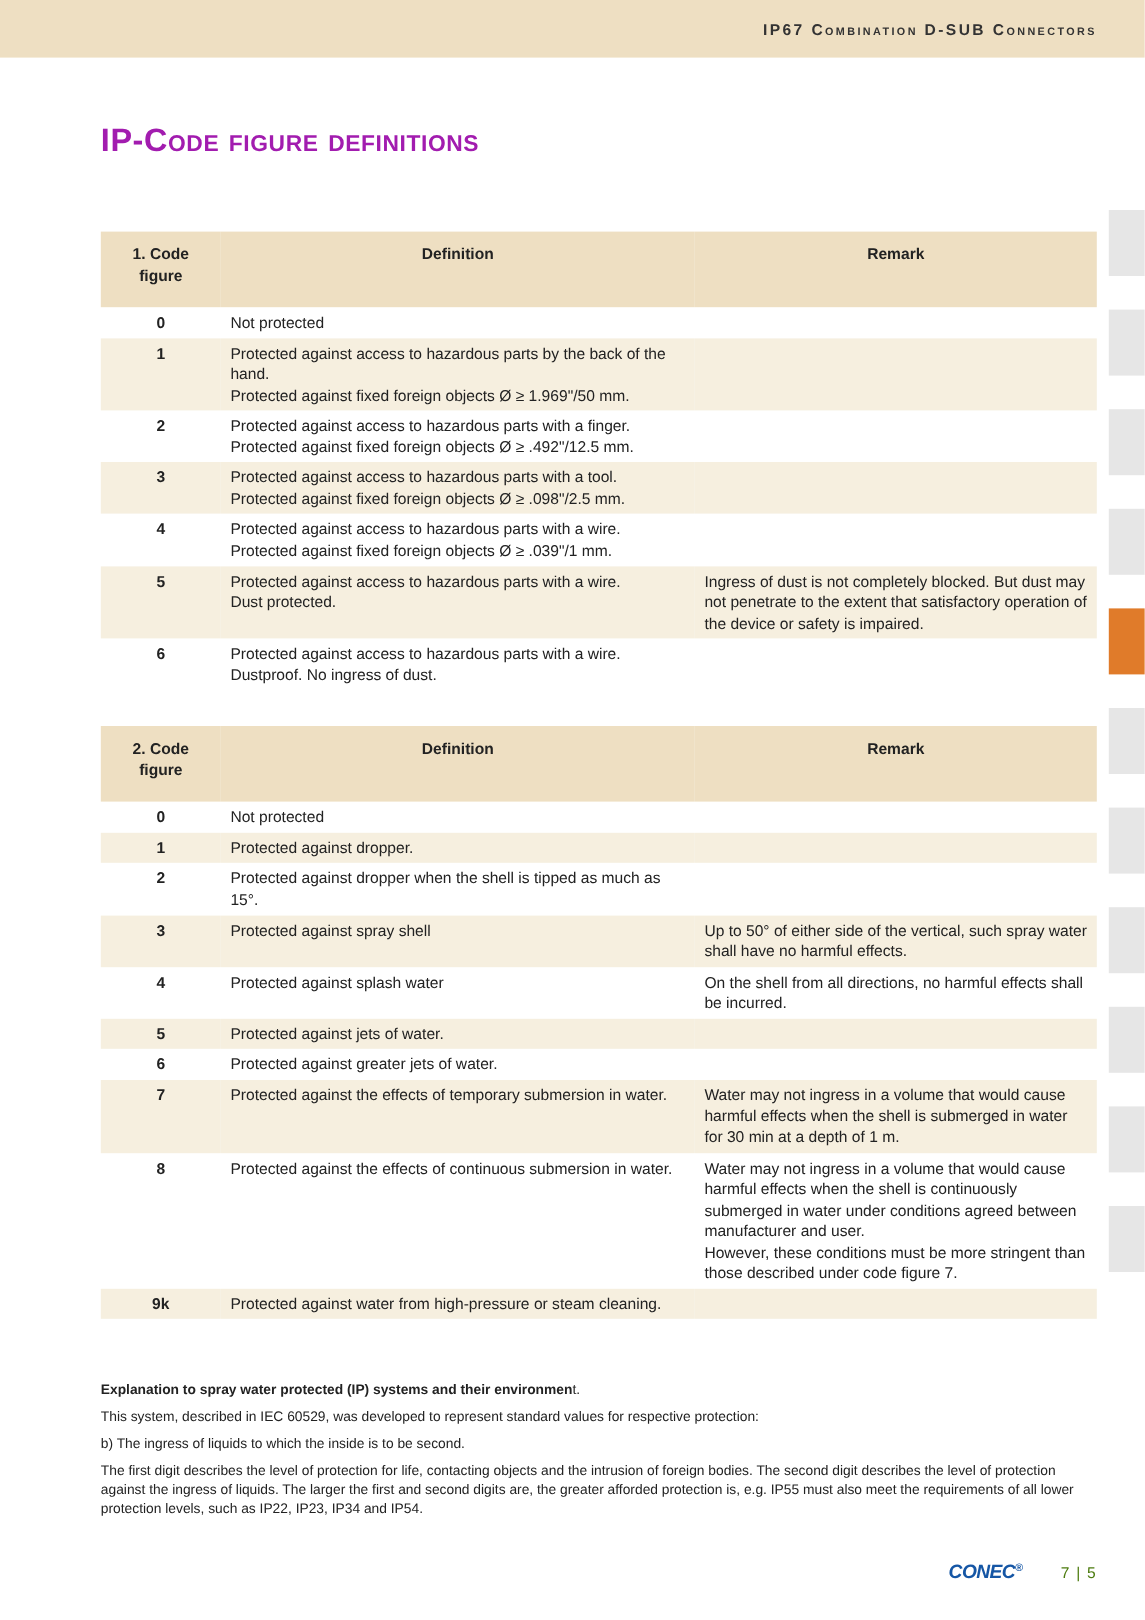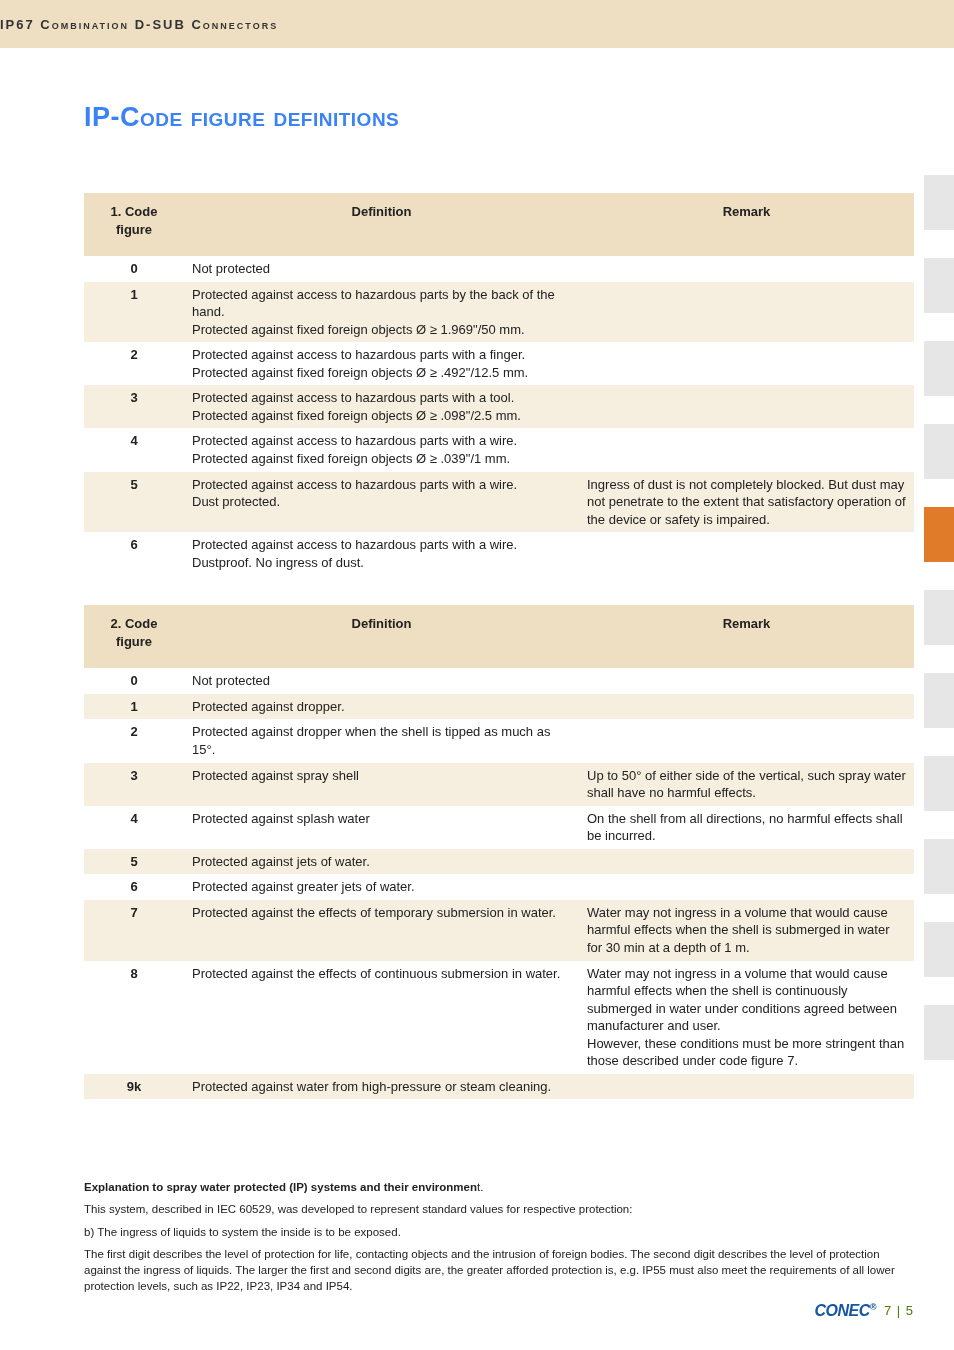--- a/index.html
+++ b/index.html
@@ -13,39 +13,40 @@
     width: 954px;
     height: 1350px;
     position: relative;
     background: #fff;
   }
   .top-band {
     background: #eedfc2;
     height: 48px;
     display: flex;
     align-items: center;
+    justify-content: flex-end;
     padding-right: 40px;
   }
   .top-band span {
     font-size: 13px;
     font-weight: bold;
     letter-spacing: 2px;
     color: #333;
     font-variant: small-caps;
   }
   .content {
     padding: 24px 40px 0 84px;
   }
   h1 {
     font-size: 27px;
     font-weight: bold;
     font-variant: small-caps;
     letter-spacing: 0.5px;
     margin: 30px 0 60px 0;
-    color: #3b82f6;
+    color: #a21caf;
   }
   table {
     width: 100%;
     border-collapse: collapse;
     font-size: 13px;
     line-height: 1.35;
     margin-bottom: 30px;
   }
   thead th {
     background: #eedfc2;
@@ -60,31 +61,31 @@
   thead th.col-rem  { }
   tbody td {
     padding: 4px 8px;
     vertical-align: top;
   }
   tbody tr.shade td { background: #f6efdf; }
   td.code { text-align: center; font-weight: bold; }
   .explain {
     font-size: 11.5px;
     line-height: 1.4;
-    margin-top: 80px;
+    margin-top: 52px;
   }
   .explain .bold { font-weight: bold; }
   .explain p { margin: 0 0 6px 0; }
   .footer {
     position: absolute;
     bottom: 30px;
     right: 40px;
     display: flex;
     align-items: center;
-    gap: 8px;
+    gap: 32px;
     font-size: 13px;
   }
   .footer .logo {
     font-weight: 900;
     font-style: italic;
     color: #1556a5;
     letter-spacing: -0.5px;
     font-size: 16px;
   }
   .footer .logo sup { font-size: 9px; }
@@ -239,21 +240,21 @@
             <td></td>
           </tr>
         </tbody>
     </table>
 
     <div class="explain">
       <p>
         <span class="bold">Explanation to spray water protected (IP) systems and their environmen</span><span>t.</span>
       </p>
       <p>This system, described in IEC 60529, was developed to represent standard values for respective protection:</p>
-      <p>b) The ingress of liquids to system the inside is to be exposed.</p>
+      <p>b) The ingress of liquids to which the inside is to be second.</p>
       <p>The first digit describes the level of protection for life, contacting objects and the intrusion of foreign bodies. The second digit describes the level of protection against the ingress of liquids. The larger the first and second digits are, the greater afforded protection is, e.g. IP55 must also meet the requirements of all lower protection levels, such as IP22, IP23, IP34 and IP54.</p>
     </div>
 
   </div>
 
   <div class="footer">
     <span class="logo"><span>CONEC</span><sup>®</sup></span>
     <span class="pg">7 | 5</span>
   </div>
 

